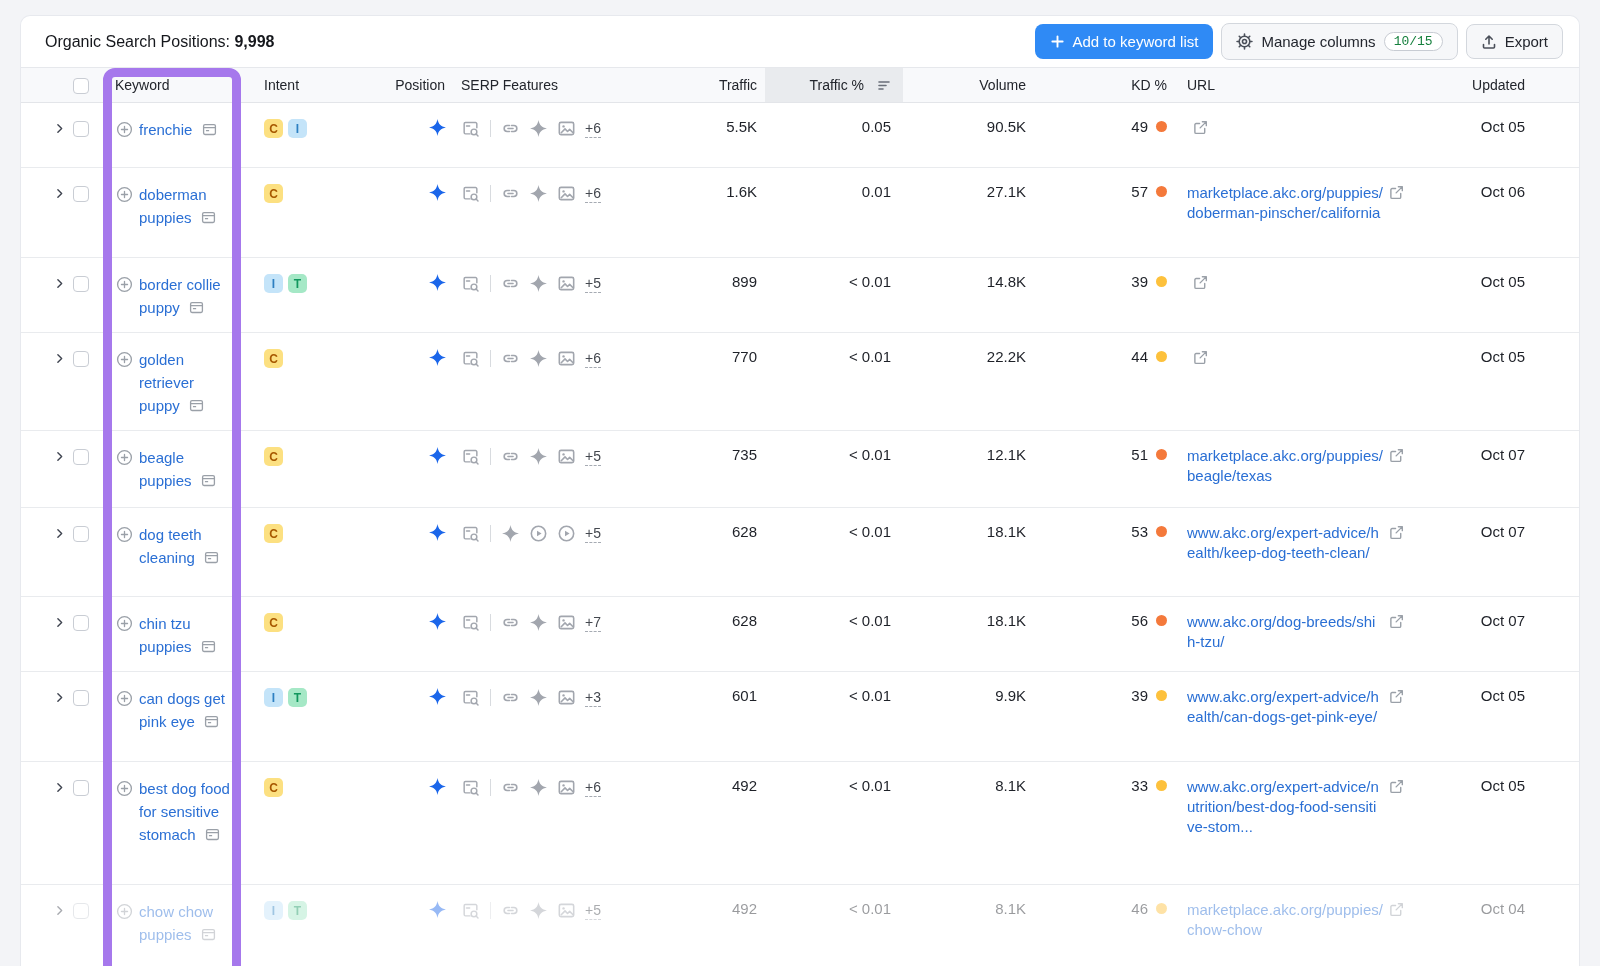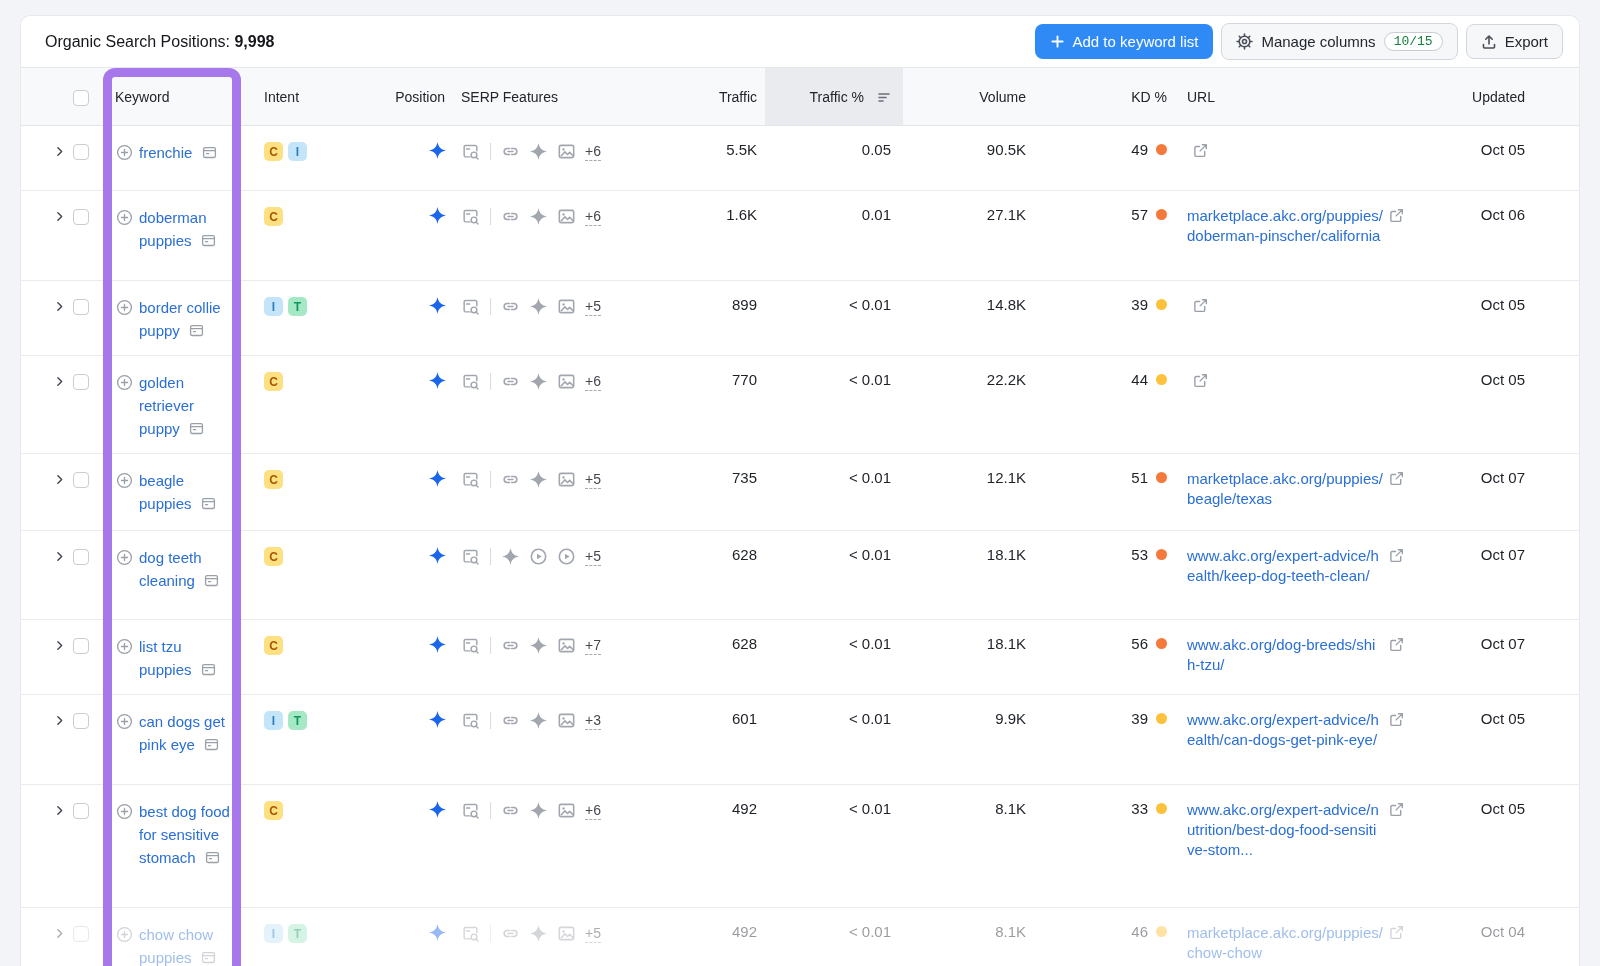--- a/index.html
+++ b/index.html
@@ -21,21 +21,21 @@
   .actions{display:flex; gap:8px; align-items:center;}
   .btn{display:inline-flex; align-items:center; gap:8px; font-size:15px; border-radius:8px;
        padding:8px 14px; cursor:pointer; border:1px solid transparent; white-space:nowrap;}
   .btn-primary{background:var(--accent); color:#fff; font-weight:500;}
   .btn-light{background:#f6f7f9; border-color:#d3d7dd; color:#23262e;}
   .pill{background:#fff; border:1px solid #c8ccd3; border-radius:999px; padding:1px 9px; font-size:13px; color:#15803d;font-family:Liberation Mono, monospace;}
   .btn svg{flex:0 0 auto;}
   
   .grid{display:grid; padding-left:24px;
     grid-template-columns:28px 38px 138px 72px 132px 160px 152px 138px 135px 135px 248px 160px;}
-  .thead{height:59px; background:#f8f9fb; border-top:1px solid #e6e8ec; border-bottom:1px solid #e3e5e9; align-items:stretch;}
+  .thead{height:36px; background:#f8f9fb; border-top:1px solid #e6e8ec; border-bottom:1px solid #e3e5e9; align-items:stretch;}
   .th{display:flex; align-items:center; font-size:14px; color:#22252c;}
   .th.right{justify-content:flex-end;}
   .th-keyword{padding-left:4px;}
   .th-intent{padding-left:15px;}
   .th-position{padding-right:8px;}
   .th-serp{padding-left:8px;}
   .th-traffic{padding-right:8px;}
   .th-trafficpct{background:var(--sorted-bg); padding-right:12px; gap:13px;}
   .th-volume{padding-right:12px;}
   .th-kd{padding-right:6px;}
@@ -678,21 +678,21 @@
       <span class="checkbox"></span>
     </div>
     <div class="cell c-keyword">
       <div class="kw">
         <span class="plus" style="display:inline-flex">
           <svg width="17" height="17" viewBox="0 0 18 18" fill="none" stroke="currentColor" stroke-width="1.4" stroke-linecap="round">
                 <circle cx="9" cy="9" r="7.3"></circle>
                 <path d="M9 5.8v6.4M5.8 9h6.4"></path>
               </svg>
         </span>
-        <span class="kw-body"><span class="kw-text">list tzu puppies </span><span class="kw-win" style="display:inline-flex;vertical-align:-2px">
+        <span class="kw-body"><span class="kw-text">chin tzu puppies </span><span class="kw-win" style="display:inline-flex;vertical-align:-2px">
           <svg width="15" height="15" viewBox="0 0 16 16" fill="none" stroke="currentColor" stroke-width="1.4">
                   <rect x="1.7" y="2.7" width="12.6" height="10.6" rx="1.5"></rect>
                   <path d="M1.7 6h12.6M4.2 9.2h3.4"></path>
                 </svg>
         </span></span>
       </div>
     </div>
     <div class="cell c-intent">
           <span class="badge badge-C">C</span>
         </div>

